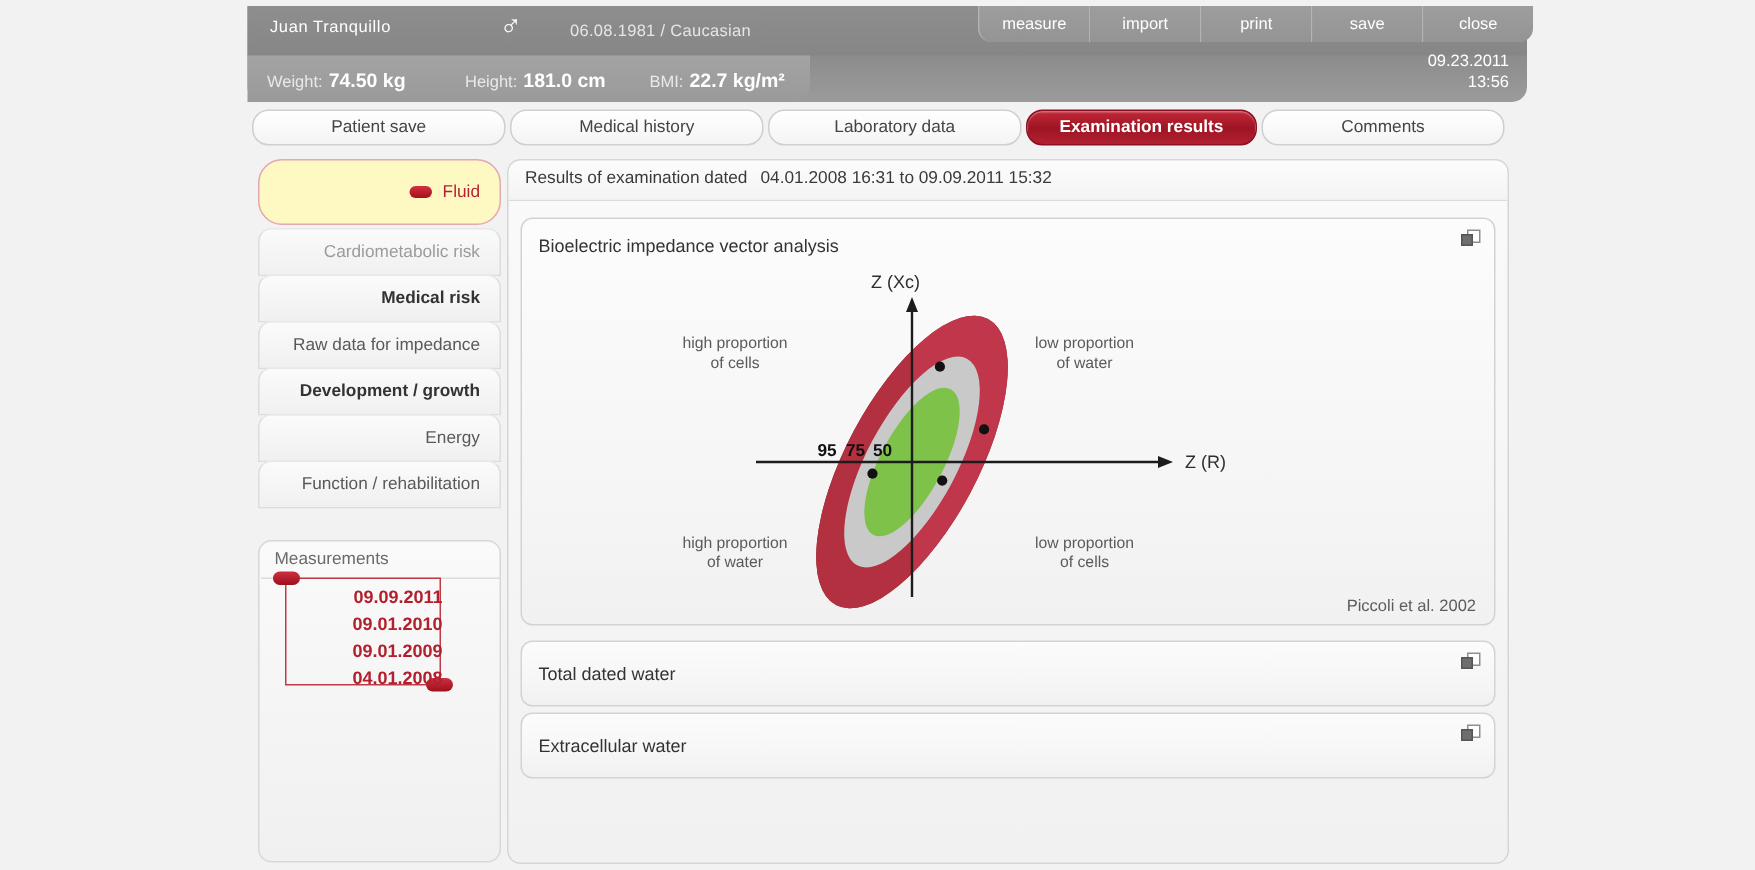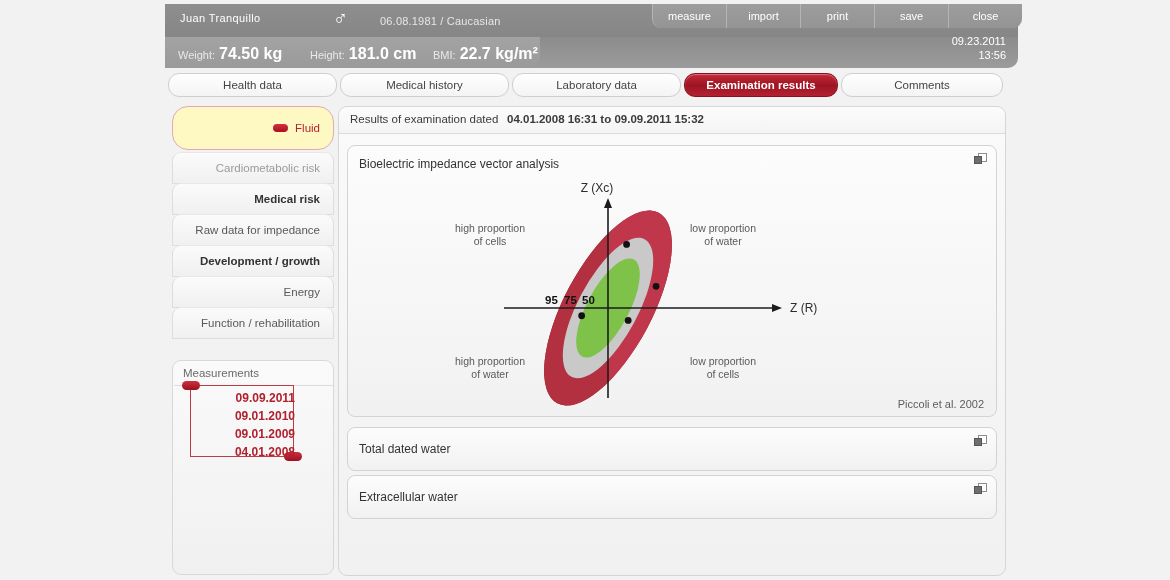--- a/index.html
+++ b/index.html
@@ -49,21 +49,21 @@
     letter-spacing: .2px;
   }
   .metrics-bar {
     position: absolute; left: 0; top: 33px;
     width: 375px; height: 31px;
     background: linear-gradient(to bottom, #a3a3a3 0%, #9a9a9a 100%);
     border-radius: 0 0 12px 0;
   }
   .metric { position: absolute; top: 8px; white-space: nowrap; }
   .metric .lbl { font-size: 11px; color: #e9e9e9; }
-  .metric .val { font-size: 16px; color: #ffffff; font-weight: bold; margin-left: 4px; }
+  .metric .val { font-size: 13px; color: #ffffff; font-weight: bold; margin-left: 4px; }
   .m1 { left: 13px; }  .m2 { left: 145px; }  .m3 { left: 268px; }
 
   .topbtns { position: absolute; left: 487px; top: 4px; height: 24px; display: flex; }
   .topbtn {
     width: 73px; height: 24px;
     background: linear-gradient(to bottom, #9d9d9d 0%, #949494 100%);
     border-right: 1px solid #b4b4b4;
     color: #ffffff; font-size: 11px;
     display: flex; align-items: center; justify-content: center;
     cursor: pointer;
@@ -171,21 +171,21 @@
   .results-head {
     position: absolute; left: 0; top: 0; width: 100%; height: 26px;
     border-bottom: 1px solid #dcdcdc;
     background: linear-gradient(to bottom, #fcfcfc, #f4f4f4);
     border-radius: 9px 9px 0 0;
   }
   .results-head span {
     position: absolute; left: 11px; top: 6px;
     font-size: 11.5px; color: #3a3a3a;
   }
-  .results-head span.b { font-weight: bold; text-align: right; }
+  .results-head span.b { font-weight: normal; text-align: right; }
   .rh1 { left: 11px !important; }
   .rh2 { left: 168px !important; }
 
   .card {
     position: absolute; left: 8px; width: 650px;
     background: linear-gradient(to bottom, #fcfcfc 0%, #f6f6f6 60%, #f1f1f1 100%);
     border: 1px solid #d3d3d3; border-radius: 8px;
     box-sizing: border-box;
   }
   .card-title {
@@ -256,21 +256,21 @@
     <div class="topbtns" id="topbtns">
         <div class="topbtn">measure</div>
         <div class="topbtn">import</div>
         <div class="topbtn">print</div>
         <div class="topbtn">save</div>
         <div class="topbtn">close</div>
       </div>
   </div>
 
   <div class="tabs" id="tabs">
-      <div class="tab" style="left: 0px; width: 167px;">Health data</div>
+      <div class="tab" style="left: 0px; width: 167px;">Patient save</div>
       <div class="tab" style="left: 172px; width: 167px;">Medical history</div>
       <div class="tab" style="left: 344px; width: 167px;">Laboratory data</div>
       <div class="tab active" style="left: 516px; width: 152px;">Examination results</div>
       <div class="tab" style="left: 673px; width: 160px;">Comments</div>
     </div>
 
   <div class="sidebar" id="sidebar">
       <div class="side-item active">
         <span class="fluid-dot"></span>
         <span>Fluid</span>

